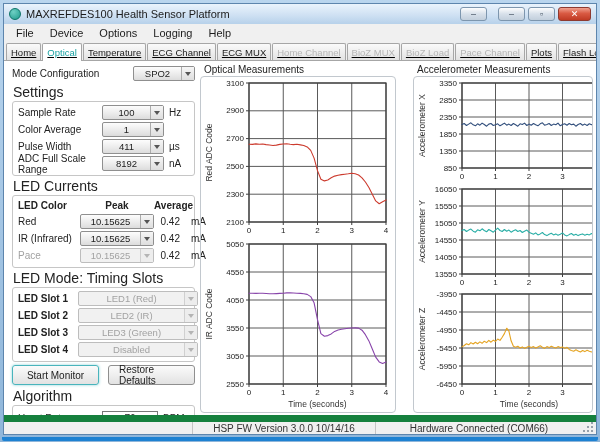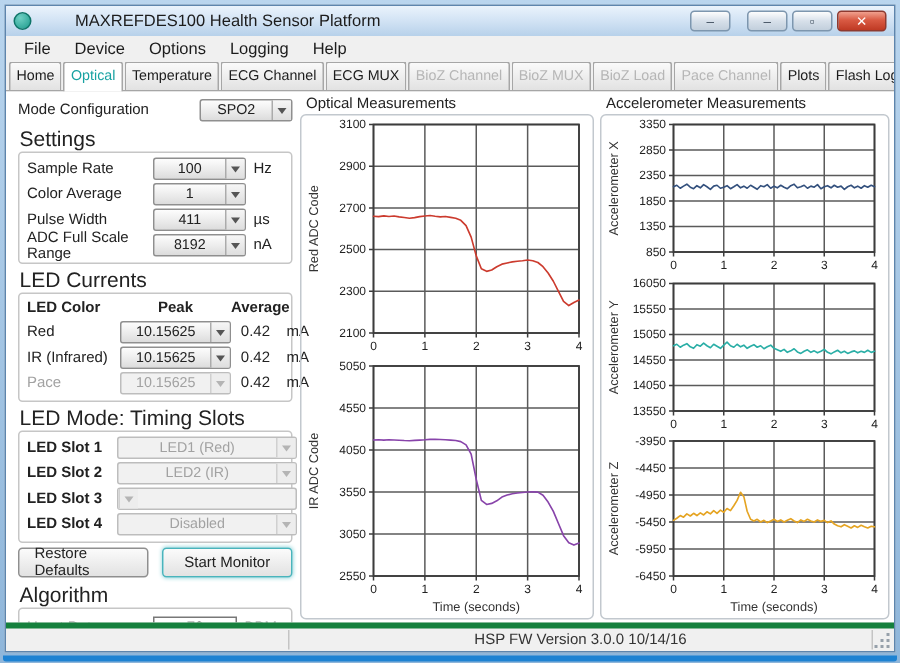--- a/index.html
+++ b/index.html
@@ -6,40 +6,40 @@
   body { font-family:"Liberation Sans", sans-serif; background:#fff; }
   .frame { width:600px; height:442px; position:relative;
     background:linear-gradient(180deg,#b9d5ee,#8fb6da); padding:3px 3px 7px 3px; }
   .frame::after { content:""; position:absolute; left:2px; right:2px; bottom:1px;
     height:4px; background:#1e82d2; border-radius:0 0 2px 2px; }
   .window { width:100%; height:100%; background:#f0f0f0; border:1px solid #5d85ad;
     display:flex; flex-direction:column; overflow:hidden; }
 
   
   .titlebar { height:20px; flex:none; display:flex; align-items:center; padding:0 5px;
-    background:linear-gradient(180deg,#eaf3fc,#cfe1f3 55%,#b7d1ea);gap:24px; }
+    background:linear-gradient(180deg,#eaf3fc,#cfe1f3 55%,#b7d1ea); }
   .app-icon { width:12px; height:12px; border-radius:50%; flex:none;
     background:radial-gradient(circle at 35% 30%,#6fd0c4,#1d9a8c); border:1px solid #0e7468; }
   .title-text { font-size:11px; color:#1c1c1c; margin-left:5px; }
   .win-buttons { margin-left:auto; display:flex; align-items:center; }
   .win-btn { width:27px; height:14px; margin-left:3px; border:1px solid #7d96ae; border-radius:3px;
     background:linear-gradient(180deg,#fdfdfd,#d7e0ea 50%,#c2cfdc); color:#3c4b5a;
     font-size:9px; line-height:12px; text-align:center; }
   .win-btn.lone { margin-right:8px; }
   .win-btn.close { width:33px; border-color:#8e3a30; color:#fff;
     background:linear-gradient(180deg,#f0a08e,#d95a43 45%,#bf3a24); }
 
   
   .menubar { height:17px; flex:none; display:flex; align-items:center; padding-left:4px;
     background:#f0f0f0; }
   .menu-item { font-size:11px; color:#1c1c1c; padding:1px 8px; }
 
   
-  .tabbar { height:20px; flex:none; display:flex; padding:0 2px;
-    background:#f0f0f0; border-bottom:1px solid #a6a6a6; }
+  .tabbar { height:20px; flex:none; display:flex; align-items:flex-end; padding:0 2px;
+    background:#f0f0f0; border-bottom:1px solid #a6a6a6;text-decoration:underline; }
   .tab { font-size:9.5px; color:#1c1c1c; padding:3px 4px 2px 4px; margin-right:1px;
     border:1px solid #a6a6a6; border-bottom:none; border-radius:2px 2px 0 0;
     background:linear-gradient(180deg,#fafafa,#e2e2e2); white-space:nowrap; }
   .tab.active { background:#fff; color:#18a2a2; position:relative; margin-bottom:-1px;
     padding-bottom:3px; }
   .tab.disabled { color:#b6b6b6; }
 
   
   .content { flex:1; display:flex; background:#fff; padding:2px 3px; gap:3px; overflow:hidden; }
 
@@ -71,34 +71,34 @@
   .btn { height:20px; font-size:10px; color:#222; border:1px solid #8f8f8f; border-radius:3px;
     background:linear-gradient(180deg,#fbfbfb,#e2e2e2); padding:0 10px;
     display:flex; align-items:center; justify-content:center; flex:1; }
   .btn.primary { border-color:#49b4bc; box-shadow:0 0 3px #8ad2d8; }
   .inputbox { width:56px; height:16px; border:1px solid #787878; background:#fff; flex:none;
     display:flex; align-items:center; justify-content:center; font-size:10px; }
   .inputbox.dashes { color:#999; }
   .alg-row { height:21px; }
 
   
-  .charts { flex:1; display:flex; gap:4px; min-width:0; }
+  .charts { flex:1; display:flex; gap:17px; min-width:0; }
   .chart-col { display:flex; flex-direction:column; min-width:0; }
   .col-optical { width:196px; flex:none; }
   .col-accel { flex:1; }
   .panel-title { font-size:10px; color:#222; margin:1px 0 1px 4px; flex:none; }
   .panel { border:1px solid #c2c8ce; border-radius:4px; flex:1; padding:1px 2px;
     display:flex; flex-direction:column; justify-content:space-between; overflow:hidden; }
   .chart { width:100%; }
   .h-red { height:158px; } .h-ir { height:172px; }
   .h-ax { height:104px; } .h-ay { height:104px; } .h-az { height:122px; }
 
   
   .statusbar { height:19px; flex:none; display:flex; align-items:center; background:#f0f0f0;
-    border-top:4px solid #15803d; font-size:10px; color:#333; }
+    border-top:7px solid #15803d; font-size:10px; color:#333; }
   .sb-pane { display:flex; align-items:center; justify-content:center; height:100%; }
   .sb-left { width:188px; flex:none; }
   .sb-mid { flex:1; }
   .sb-right { width:206px; flex:none; }
   .sb-sep { width:1px; height:13px; background:#c4c4c4; flex:none; }
   .grip { width:12px; height:12px; position:relative; flex:none; margin:0 2px 0 0; align-self:flex-end; }
   .grip::before { content:""; position:absolute; right:1px; bottom:2px; width:2px; height:2px;
     background:#96a0aa;
     box-shadow:-4px 0 #96a0aa, -8px 0 #96a0aa, 0 -4px #96a0aa, -4px -4px #96a0aa, 0 -8px #96a0aa; }
 </style>
@@ -126,21 +126,21 @@
         <div class="menu-item">Logging</div>
         <div class="menu-item">Help</div>
       </div>
 
     <div class="tabbar">
         <div class="tab">Home</div>
         <div class="tab active">Optical</div>
         <div class="tab">Temperature</div>
         <div class="tab">ECG Channel</div>
         <div class="tab">ECG MUX</div>
-        <div class="tab disabled">BioZ Channel</div>
+        <div class="tab disabled">Home Channel</div>
         <div class="tab disabled">BioZ MUX</div>
         <div class="tab disabled">BioZ Load</div>
         <div class="tab disabled">Pace Channel</div>
         <div class="tab">Plots</div>
         <div class="tab">Flash Log</div>
       </div>
 
     <div class="content">
 
       <div class="left-panel">
@@ -257,39 +257,40 @@
             <div class="combo w118 disabled">
               <span class="val">LED2 (IR)</span>
               <span class="cbtn">
                   <span class="arrow"></span>
                 </span>
             </div>
           </div>
           <div class="prow">
             <span class="slot-lbl">LED Slot 3</span>
             <div class="combo w118 disabled">
+              <span class="val">LED3 (Green)</span>
               <span class="cbtn">
                   <span class="arrow"></span>
                 </span>
             </div>
           </div>
           <div class="prow">
             <span class="slot-lbl">LED Slot 4</span>
             <div class="combo w118 disabled">
               <span class="val">Disabled</span>
               <span class="cbtn">
                   <span class="arrow"></span>
                 </span>
             </div>
           </div>
         </div>
 
         <div class="btn-row">
+          <div class="btn primary">Start Monitor</div>
           <div class="btn">Restore Defaults</div>
-          <div class="btn primary">Start Monitor</div>
         </div>
 
         <div class="group-title">Algorithm</div>
         <div class="group">
           <div class="prow alg-row">
             <span class="lbl">Heart Rate</span>
             <div class="inputbox">76</div>
             <span class="unit" style="width:26px;">BPM</span>
           </div>
           <div class="prow alg-row">
@@ -504,17 +505,18 @@
           </div>
         </div>
       </div>
     </div>
 
     <div class="statusbar">
       <div class="sb-pane sb-left"></div>
       <div class="sb-sep"></div>
       <div class="sb-pane sb-mid">HSP FW Version 3.0.0 10/14/16</div>
       <div class="sb-sep"></div>
+      <div class="sb-pane sb-right">Hardware Connected (COM66)</div>
       <div class="grip"></div>
     </div>
 
   </div>
 </div>
 
 </body></html>

